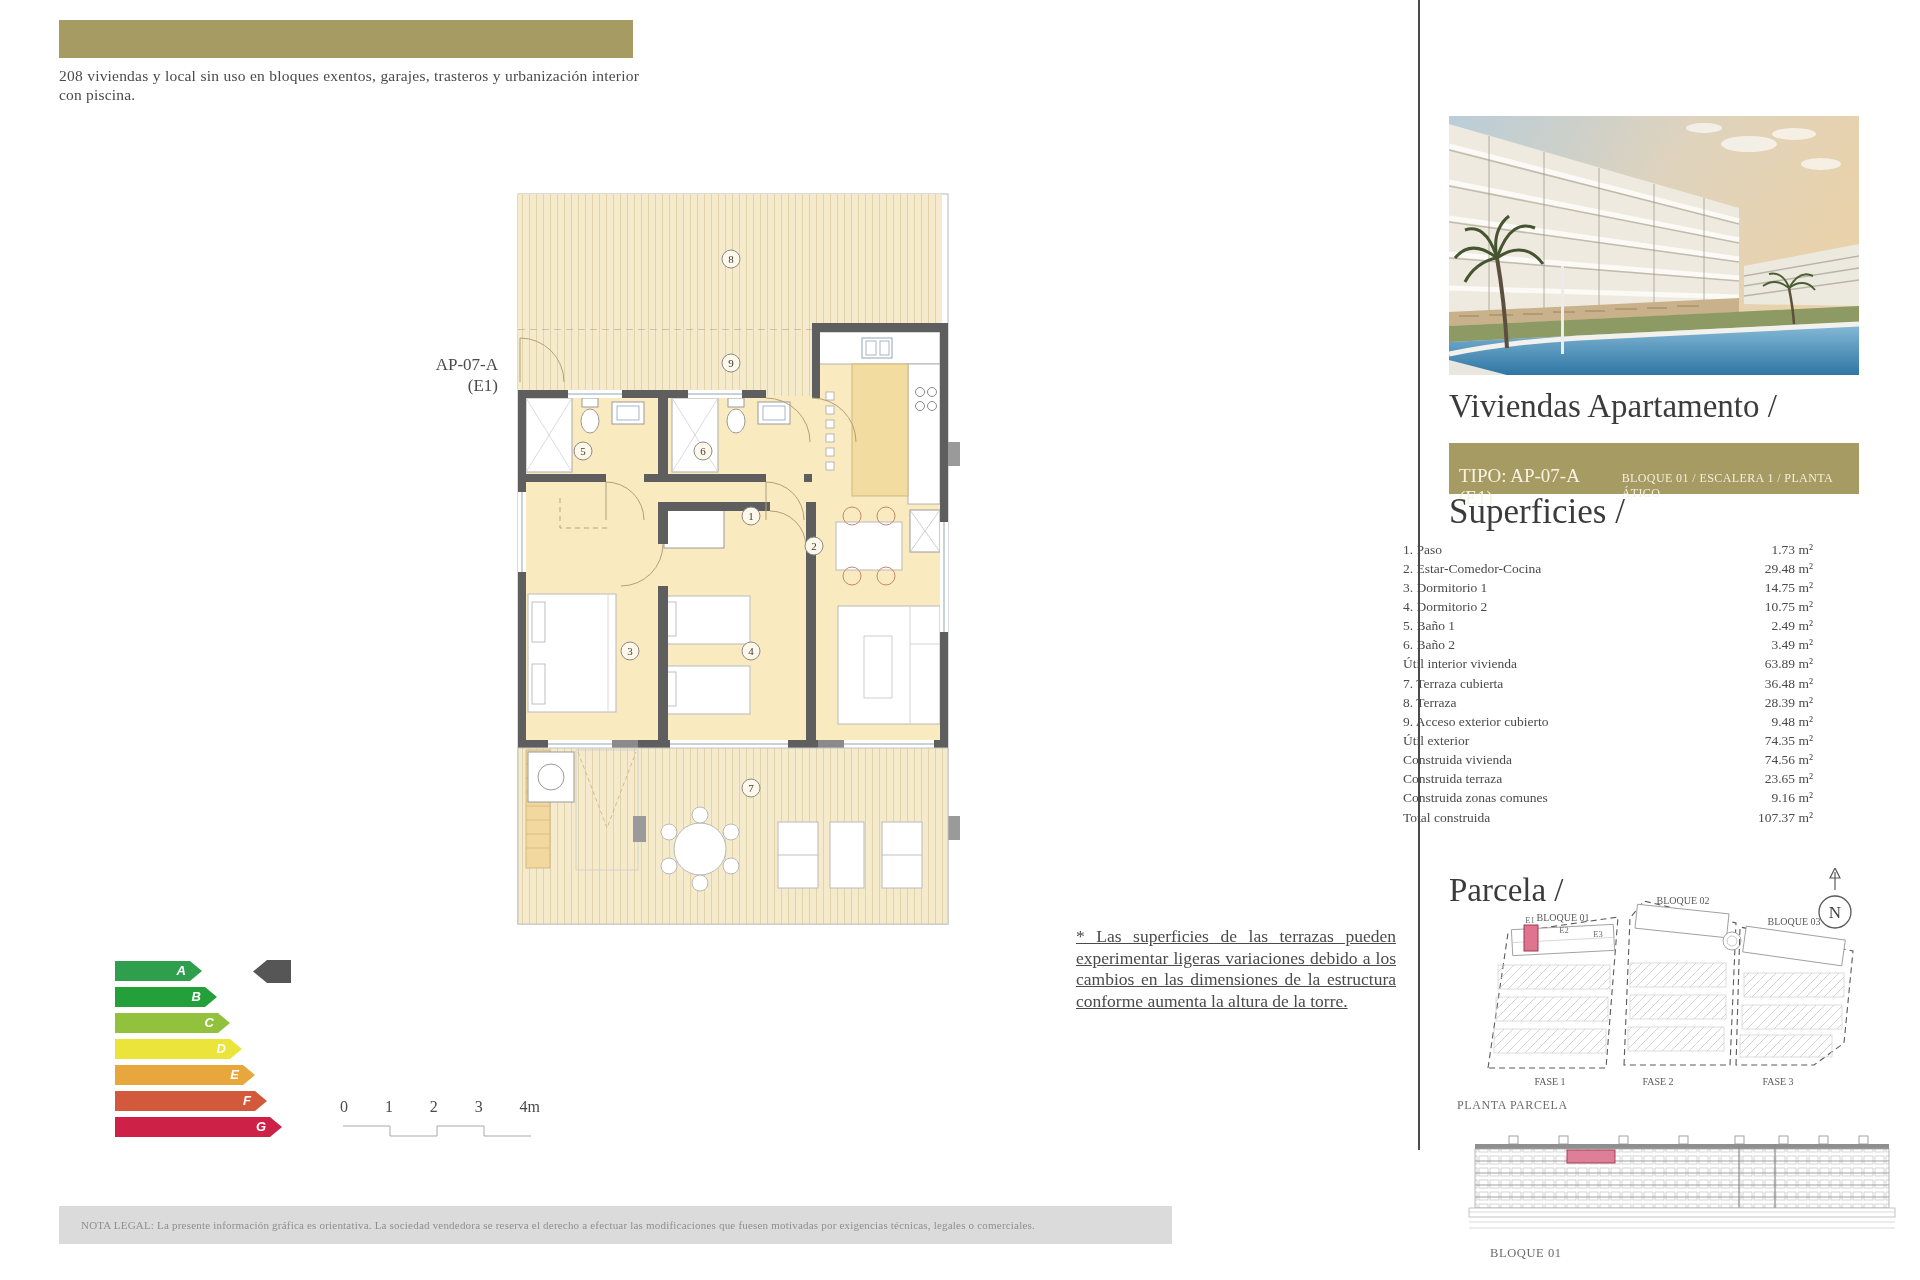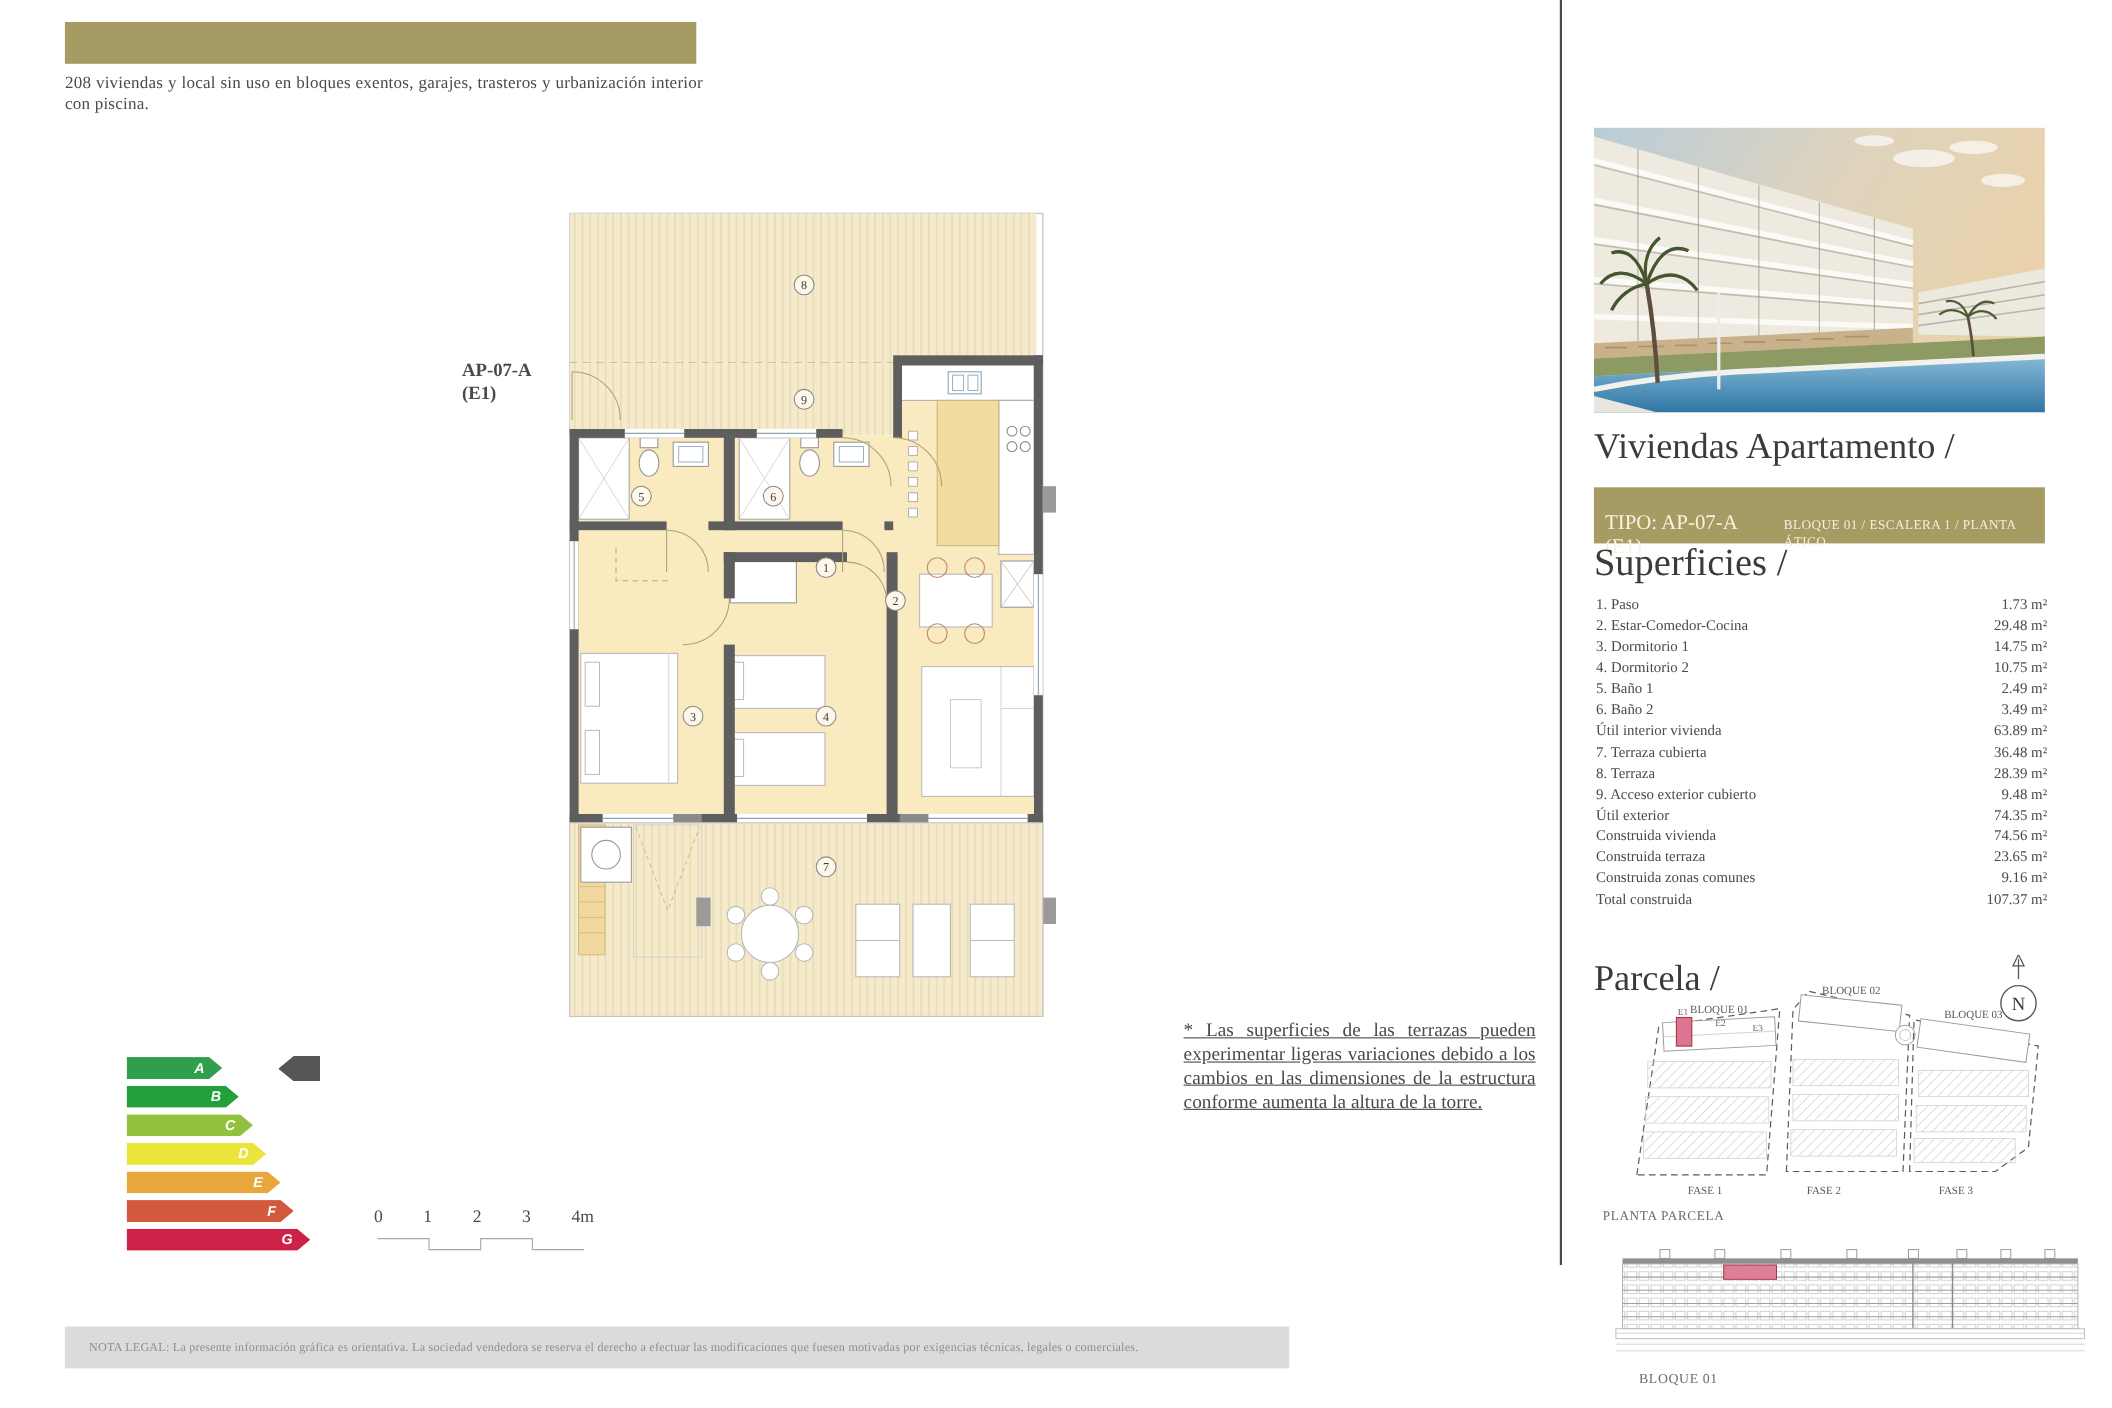--- a/index.html
+++ b/index.html
@@ -5,21 +5,21 @@
   html,body{margin:0;padding:0;background:#ffffff;}
   body{font-family:"Liberation Serif", serif; color:#3d3d3d;}
   #page{position:relative;width:1920px;height:1280px;background:#fff;overflow:hidden;}
   .abs{position:absolute;}
 
   
   #topbar{left:59px;top:20px;width:574px;height:38px;background:#a69b63;}
   #desc{left:59px;top:66px;width:580px;font-size:15.5px;line-height:19px;color:#4a4a4a;text-align:justify;letter-spacing:.2px;}
 
   
-  #unitlabel{left:420px;top:326px;width:78px;font-size:17px;line-height:21px;color:#4a4a4a;font-weight:bold;}
+  #unitlabel{left:420px;top:354px;width:78px;text-align:right;font-size:17px;line-height:21px;color:#4a4a4a;}
 
   
   #plan{left:512px;top:192px;}
 
   
   #energy{left:115px;top:961px;width:220px;height:185px;}
   .erow{height:20px;margin-bottom:6px;position:relative;}
   .ebar{height:20px;position:relative;clip-path:polygon(0 0, calc(100% - 12px) 0, 100% 50%, calc(100% - 12px) 100%, 0 100%);}
   .ebar span{position:absolute;right:16px;top:2px;font-family:"Liberation Sans",sans-serif;font-weight:bold;font-size:13px;color:#fff;font-style:italic;}
   .e0{width:87px}.e1{width:102px}.e2{width:115px}.e3{width:127px}.e4{width:140px}.e5{width:152px}.e6{width:167px}
@@ -40,21 +40,21 @@
   
   #divider{left:1418px;top:0;width:2px;height:1150px;background:#4a4a4a;}
 
   
   #photo{left:1449px;top:116px;}
   #title{left:1449px;top:388px;font-size:33px;color:#3b3b3b;}
   #tipobar{left:1449px;top:443px;width:410px;height:35px;background:#a69b63;display:flex;align-items:baseline;padding-top:16px;}
   #tipobar .big{margin-left:10px;font-size:19px;color:#f7f3e2;position:relative;top:6px;}
   #tipobar .small{margin-left:14px;font-size:12px;color:#f3efe0;letter-spacing:.4px;position:relative;top:6px;}
   #supheading{left:1449px;top:492px;font-size:35px;color:#3b3b3b;}
-  #suplist{left:1451px;top:540px;width:410px;}
+  #suplist{left:1403px;top:540px;width:410px;}
   .srow{display:flex;justify-content:space-between;height:19.15px;align-items:center;font-size:13.5px;color:#4a4a4a;}
   #parheading{left:1449px;top:872px;font-size:33px;color:#3b3b3b;}
   #siteplan{left:1478px;top:893px;}
   #compass{left:1812px;top:868px;}
   #plparcela{left:1457px;top:1098px;font-size:12px;color:#6b6b6b;letter-spacing:.6px;}
   #elev{left:1467px;top:1130px;}
   #elevcap{left:1490px;top:1246px;font-size:12.5px;color:#6b6b6b;letter-spacing:.6px;}
 
   svg text{font-family:"Liberation Serif",serif;}
 </style>

